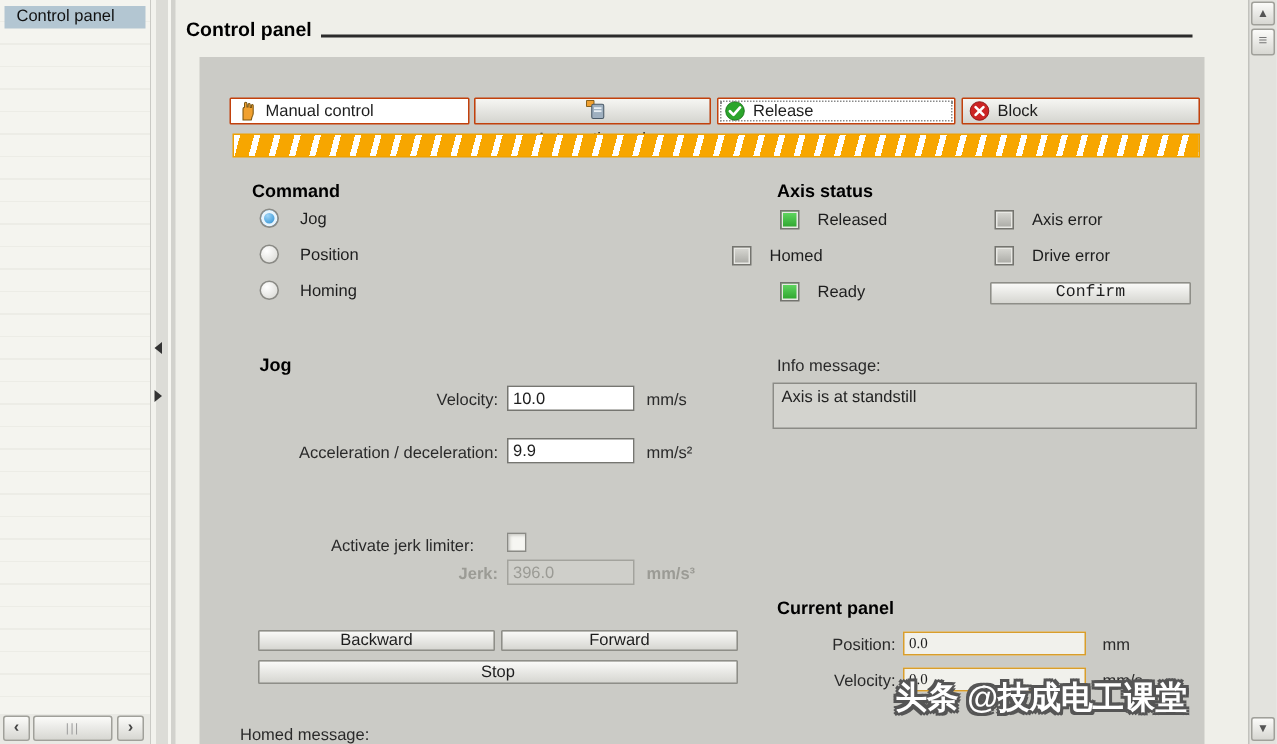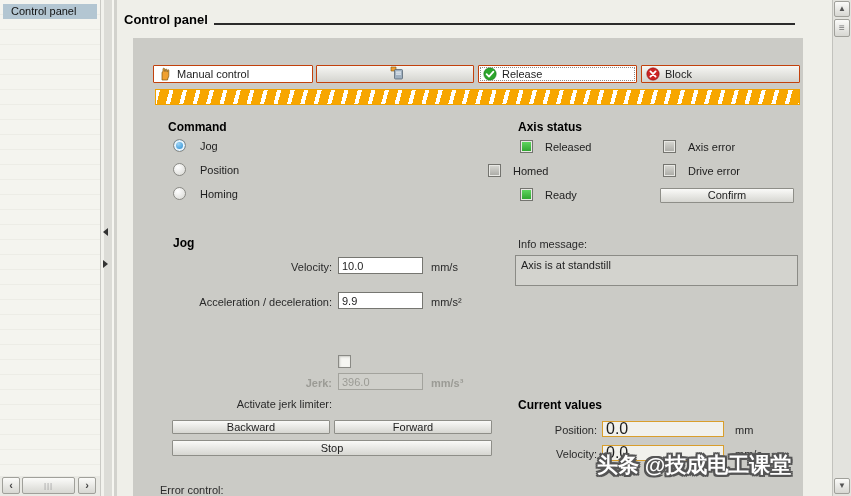--- a/index.html
+++ b/index.html
@@ -63,22 +63,22 @@
   .btn { position:absolute; background:linear-gradient(#fafaf8,#d6d6d1); border:1px solid #8e8e88;
          border-radius:1px; text-align:center; color:#1d1d1d; cursor:default; }
 
   .flabel { position:absolute; text-align:right; color:#2a2a2a; }
   .flabel.dis, .unit.dis { color:#9b9b95;font-weight:bold; }
   .unit { position:absolute; color:#2a2a2a; }
 
   .tinput { position:absolute; height:17px; border:1px solid #767671; background:#ffffff; font-family:inherit;
             font-size:11px; padding:0 3px; color:#1d1d1d; }
   .tinput:disabled { background:#cfcfca; color:#9b9b95; border-color:#a3a39d; }
-  .oinput { position:absolute; height:16px; border:1px solid #d99e2b; background:#f1f1ec; font-family:Liberation Sans, sans-serif;
-            font-size:16px; padding:0 3px; color:#1d1d1d; }
+  .oinput { position:absolute; height:16px; border:1px solid #d99e2b; background:#f1f1ec; font-family:Liberation Serif, serif;
+            font-size:10px; padding:0 3px; color:#1d1d1d; }
 
   .infobox { position:absolute; left:515px; top:255px; width:283px; height:31px; background:#d3d3ce;
              border:1px solid #8b8b86; padding:3px 5px; color:#222; }
 
   .chk { position:absolute; width:13px; height:13px; border:1px solid #8a8a85; background:#f6f6f2;
          box-shadow:inset 1px 1px 2px #c9c9c4; }
 
   .plain-label { position:absolute; color:#2a2a2a; }
 
   
@@ -182,57 +182,57 @@
     <span>Ready</span>
   </div>
   <div class="led-row" style="left:663px; top:140px;">
     <span class="led off"></span>
     <span>Axis error</span>
   </div>
   <div class="led-row" style="left:663px; top:164px;">
     <span class="led off"></span>
     <span>Drive error</span>
   </div>
-  <div class="btn" style="left:660px; top:188px; width:134px; height:15px; line-height:13px;">Confirm</div>
+  <div class="btn" style="left:660px; top:188px; width:134px; height:15px; line-height:13px;font-family:Liberation Mono, monospace;">Confirm</div>
 
   <div class="h2" style="left:173px; top:236px;">Jog</div>
 
   <div class="flabel" style="left:140px; top:261px; width:192px;">Velocity:</div>
   <input class="tinput" style="left: 338px; top: 257px; width: 85px;" value="10.0">
   <div class="unit" style="left:431px; top:261px;">mm/s</div>
 
   <div class="flabel" style="left:140px; top:296px; width:192px;">Acceleration / deceleration:</div>
   <input class="tinput" style="left: 338px; top: 292px; width: 85px;" value="9.9">
   <div class="unit" style="left:431px; top:296px;">mm/s²</div>
 
-  <div class="flabel" style="left:140px; top:358px; width:192px;margin-top:40px;">Activate jerk limiter:</div>
+  <div class="flabel" style="left:124px; top:358px; width:192px;">Activate jerk limiter:</div>
   <div class="chk" style="left:338px; top:355px;"></div>
 
   <div class="flabel dis" style="left:140px; top:377px; width:192px;">Jerk:</div>
   <input class="tinput" disabled="" style="left: 338px; top: 373px; width: 85px;" value="396.0">
   <div class="unit dis" style="left:431px; top:377px;">mm/s³</div>
 
   <div class="btn" style="left:334px; top:420px; width:158px; height:14px; line-height:12px;">Forward</div>
   <div class="btn" style="left:172px; top:420px; width:158px; height:14px; line-height:12px;">Backward</div>
   <div class="btn" style="left:172px; top:440px; width:320px; height:16px; line-height:14px;">Stop</div>
 
   <div class="plain-label" style="left:518px; top:238px;">Info message:</div>
   <div class="infobox">Axis is at standstill</div>
 
-  <div class="h2" style="left:518px; top:398px;">Current values</div>
+  <div class="h2" style="left:518px; top:398px;">Current panel</div>
 
   <div class="flabel" style="left:500px; top:424px; width:97px;">Position:</div>
   <input class="oinput" readonly="" style="left: 602px; top: 421px; width: 122px;" value="0.0">
   <div class="unit" style="left:735px; top:424px;">mm</div>
 
   <div class="flabel" style="left:500px; top:448px; width:97px;">Velocity:</div>
   <input class="oinput" readonly="" style="left: 602px; top: 445px; width: 122px;" value="0.0">
   <div class="unit" style="left:735px; top:448px;">mm/s</div>
 
-  <div class="plain-label" style="left:160px; top:484px;">Error control:</div>
+  <div class="plain-label" style="left:160px; top:484px;">Homed message:</div>
 
   <div class="vscroll">
     <div class="vs-btn" style="top:1px;">▲</div>
     <div class="vs-thumb">≡</div>
     <div class="vs-btn" style="top:478px;">▼</div>
   </div>
 
   <div class="watermark">头条 @技成电工课堂</div>
 
 </div>

